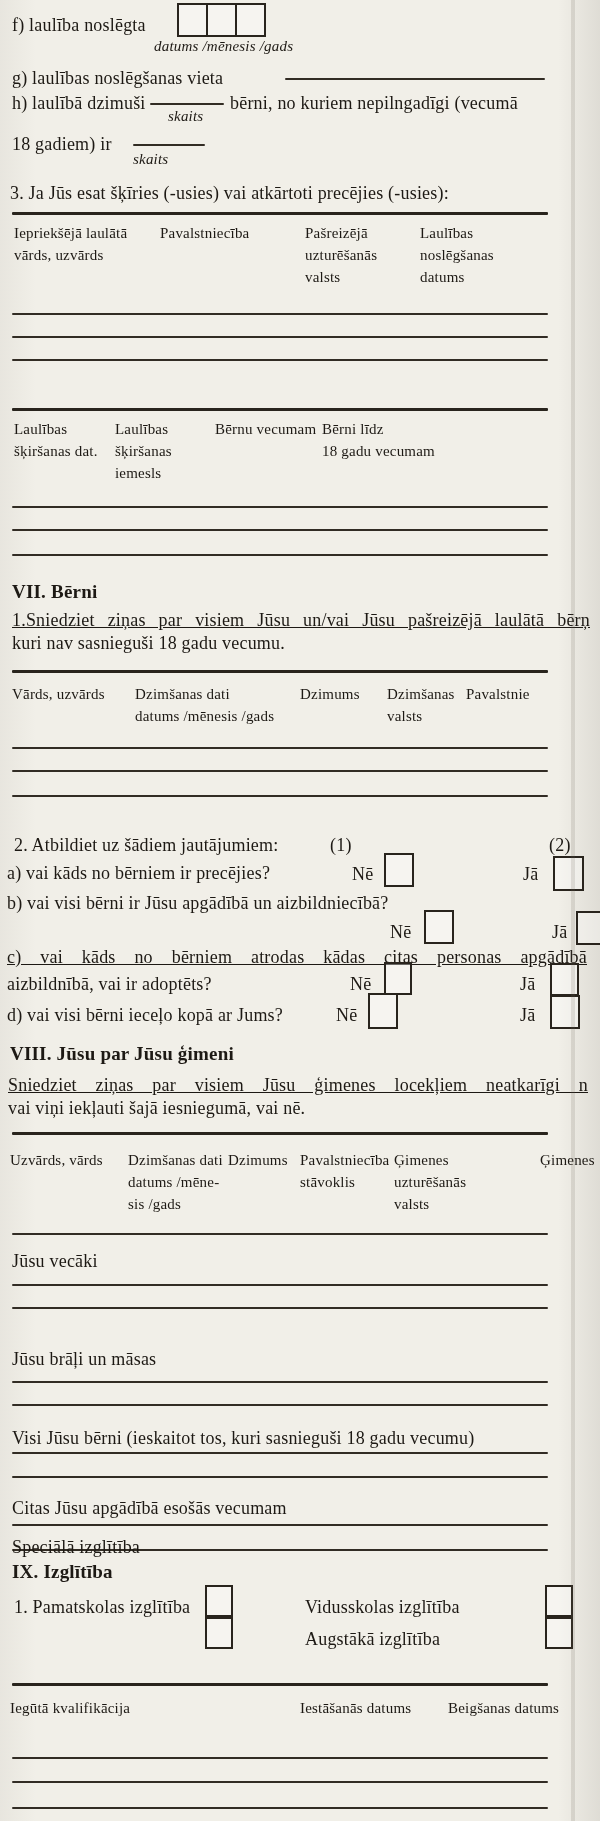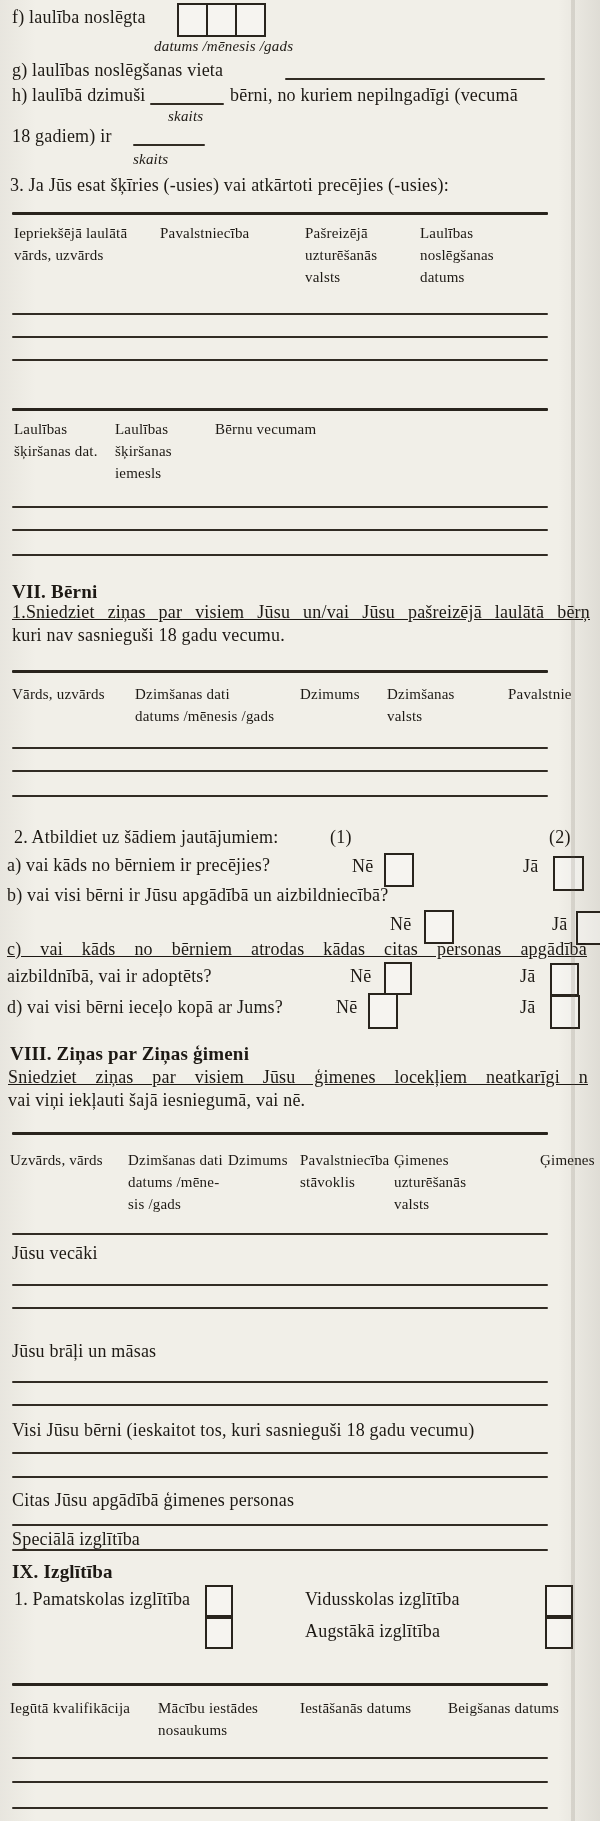--- a/index.html
+++ b/index.html
@@ -6,21 +6,21 @@
   body{width:600px;background:#b0aca4;}
   .page{
     position:relative;width:600px;height:1821px;overflow:hidden;
     background:
       linear-gradient(90deg, rgba(60,55,45,0.05), rgba(60,55,45,0) 6%, rgba(60,55,45,0) 93%, rgba(60,55,45,0.10)),
       #f1efe8;
     font-family:"Liberation Serif","DejaVu Serif",serif;
     color:#1d1914;
     letter-spacing:0.2px;
   }
-  .t{position:absolute;white-space:nowrap;font-size:18px;line-height:22px;}
+  .t{position:absolute;white-space:nowrap;font-size:18px;line-height:22px;margin-top:8px;}
   .h{position:absolute;white-space:nowrap;font-weight:700;font-size:19px;line-height:23px;}
   .th{position:absolute;white-space:pre-line;font-size:15px;line-height:22px;}
   .cap{position:absolute;white-space:nowrap;font-style:italic;font-size:15px;}
   .jl{white-space:normal;text-align:justify;text-align-last:justify;text-decoration:underline;}
   .rule{position:absolute;left:12px;width:536px;height:2px;background:#322c24;border-radius:1px;}
   .rule.thick{height:3px;background:#29241d;}
   .wline{position:absolute;height:2px;background:#322c24;border-radius:1px;}
   .cb{position:absolute;border:2px solid #29241d;background:rgba(255,255,255,0.35);}
   .dboxes{position:absolute;display:flex;}
   .dbox{width:27px;height:30px;border:2px solid #29241d;margin-left:-2px;background:rgba(255,255,255,0.35);}
@@ -66,36 +66,38 @@
   <div class="rule" style="top:336px"></div>
   <div class="rule" style="top:359px"></div>
 
   <div class="rule thick" style="top:408px"></div>
   <div class="th" style="left:14px;top:418px">Laulības
 šķiršanas dat.</div>
   <div class="th" style="left:115px;top:418px">Laulības
 šķiršanas
 iemesls</div>
   <div class="th" style="left:215px;top:418px">Bērnu vecumam</div>
+  <div class="th" style="left:322px;top:418px">Bērni līdz
+18 gadu vecumam</div>
   <div class="rule" style="top:506px"></div>
   <div class="rule" style="top:529px"></div>
   <div class="rule" style="top:554px"></div>
 
   <div class="h" style="left:12px;top:580px">VII. Bērni</div>
   <div class="t jl" style="left:12px;top:601px;width:578px">1.Sniedziet ziņas par visiem Jūsu un/vai Jūsu pašreizējā laulātā bērņ</div>
   <div class="t" style="left:12px;top:624px">kuri nav sasnieguši 18 gadu vecumu.</div>
 
   <div class="rule thick" style="top:670px"></div>
   <div class="th" style="left:12px;top:683px">Vārds, uzvārds</div>
   <div class="th" style="left:135px;top:683px">Dzimšanas dati
 datums /mēnesis /gads</div>
   <div class="th" style="left:300px;top:683px">Dzimums</div>
   <div class="th" style="left:387px;top:683px">Dzimšanas
 valsts</div>
-  <div class="th" style="left:508px;top:683px">Pavalstnie</div>
+  <div class="th" style="left:466px;top:683px">Pavalstnie</div>
   <div class="rule" style="top:747px"></div>
   <div class="rule" style="top:770px"></div>
   <div class="rule" style="top:795px"></div>
 
   <div class="t" style="left:14px;top:826px">2. Atbildiet uz šādiem jautājumiem:</div>
   <div class="t" style="left:330px;top:826px">(1)</div>
   <div class="t" style="left:549px;top:826px">(2)</div>
 
   <div class="t" style="left:7px;top:854px">a) vai kāds no bērniem ir precējies?</div>
   <div class="t" style="left:352px;top:855px">Nē</div>
@@ -115,21 +117,21 @@
   <div class="cb" style="left:384px;top:962px;width:24px;height:29px"></div>
   <div class="t" style="left:520px;top:965px">Jā</div>
   <div class="cb" style="left:550px;top:963px;width:25px;height:29px"></div>
 
   <div class="t" style="left:7px;top:996px">d) vai visi bērni ieceļo kopā ar Jums?</div>
   <div class="t" style="left:336px;top:996px">Nē</div>
   <div class="cb" style="left:368px;top:993px;width:26px;height:32px"></div>
   <div class="t" style="left:520px;top:996px">Jā</div>
   <div class="cb" style="left:550px;top:995px;width:26px;height:30px"></div>
 
-  <div class="h" style="left:10px;top:1042px">VIII. Ziņas par Ziņas ģimeni</div>
+  <div class="h" style="left:10px;top:1042px">VIII. Jūsu par Jūsu ģimeni</div>
   <div class="t jl" style="left:8px;top:1066px;width:580px">Sniedziet ziņas par visiem Jūsu ģimenes locekļiem neatkarīgi n</div>
   <div class="t" style="left:8px;top:1089px">vai viņi iekļauti šajā iesniegumā, vai nē.</div>
 
   <div class="rule thick" style="top:1132px"></div>
   <div class="th" style="left:10px;top:1149px">Uzvārds, vārds</div>
   <div class="th" style="left:128px;top:1149px">Dzimšanas dati
 datums /mēne-
 sis /gads</div>
   <div class="th" style="left:228px;top:1149px">Dzimums</div>
   <div class="th" style="left:300px;top:1149px">Pavalstniecība
@@ -145,38 +147,36 @@
   <div class="rule" style="top:1307px"></div>
 
   <div class="t" style="left:12px;top:1340px">Jūsu brāļi un māsas</div>
   <div class="rule" style="top:1381px"></div>
   <div class="rule" style="top:1404px"></div>
 
   <div class="t" style="left:12px;top:1419px">Visi Jūsu bērni (ieskaitot tos, kuri sasnieguši 18 gadu vecumu)</div>
   <div class="rule" style="top:1452px"></div>
   <div class="rule" style="top:1476px"></div>
 
-  <div class="t" style="left:12px;top:1489px">Citas Jūsu apgādībā ģimenes personas</div>
+  <div class="t" style="left:12px;top:1489px">Citas Jūsu apgādībā esošās vecumam</div>
   <div class="rule" style="top:1524px"></div>
   <div class="rule" style="top:1549px"></div>
 
   <div class="h" style="left:12px;top:1560px">IX. Izglītība</div>
   <div class="t" style="left:14px;top:1588px">1. Pamatskolas izglītība</div>
   <div class="cb" style="left:205px;top:1585px;width:24px;height:28px"></div>
   <div class="t" style="left:305px;top:1588px">Vidusskolas izglītība</div>
   <div class="cb" style="left:545px;top:1585px;width:24px;height:28px"></div>
   <div class="t" style="left:12px;top:1528px">Speciālā izglītība</div>
   <div class="cb" style="left:205px;top:1617px;width:24px;height:28px"></div>
   <div class="t" style="left:305px;top:1620px">Augstākā izglītība</div>
   <div class="cb" style="left:545px;top:1617px;width:24px;height:28px"></div>
 
   <div class="rule thick" style="top:1683px"></div>
   <div class="th" style="left:10px;top:1697px">Iegūtā kvalifikācija</div>
-  <div class="th" style="left:158px;top:1697px">Mācību iestādes
-nosaukums</div>
   <div class="th" style="left:300px;top:1697px">Iestāšanās datums</div>
   <div class="th" style="left:448px;top:1697px">Beigšanas datums</div>
   <div class="rule" style="top:1757px"></div>
   <div class="rule" style="top:1781px"></div>
   <div class="rule" style="top:1807px"></div>
 
   <div class="scan-edge"></div>
 </div>
 
 </body></html>

